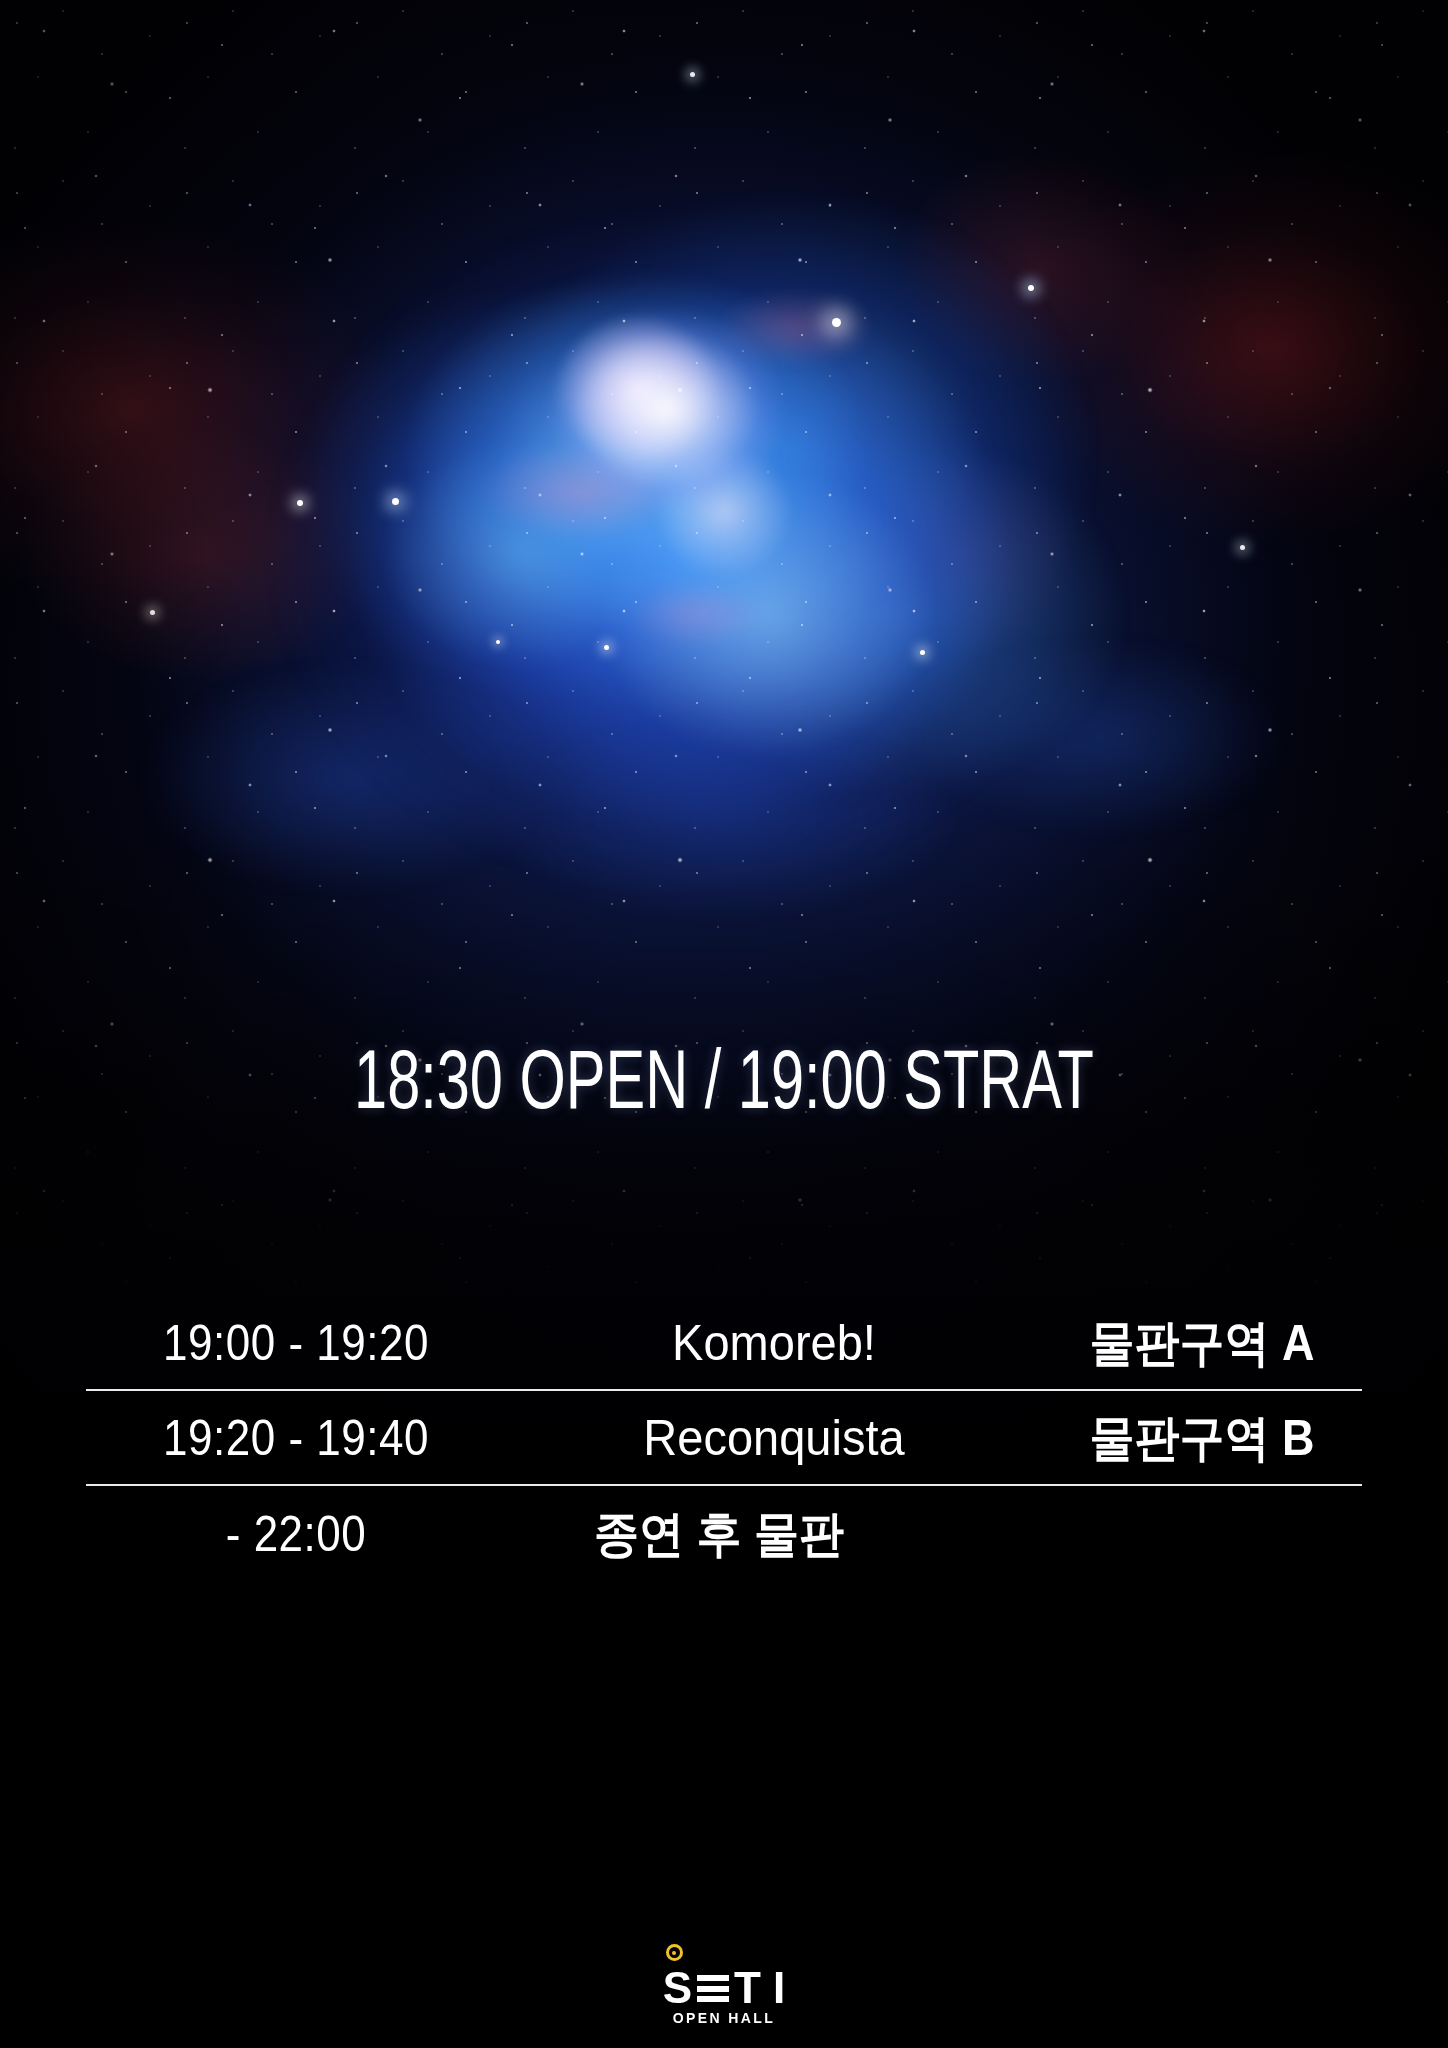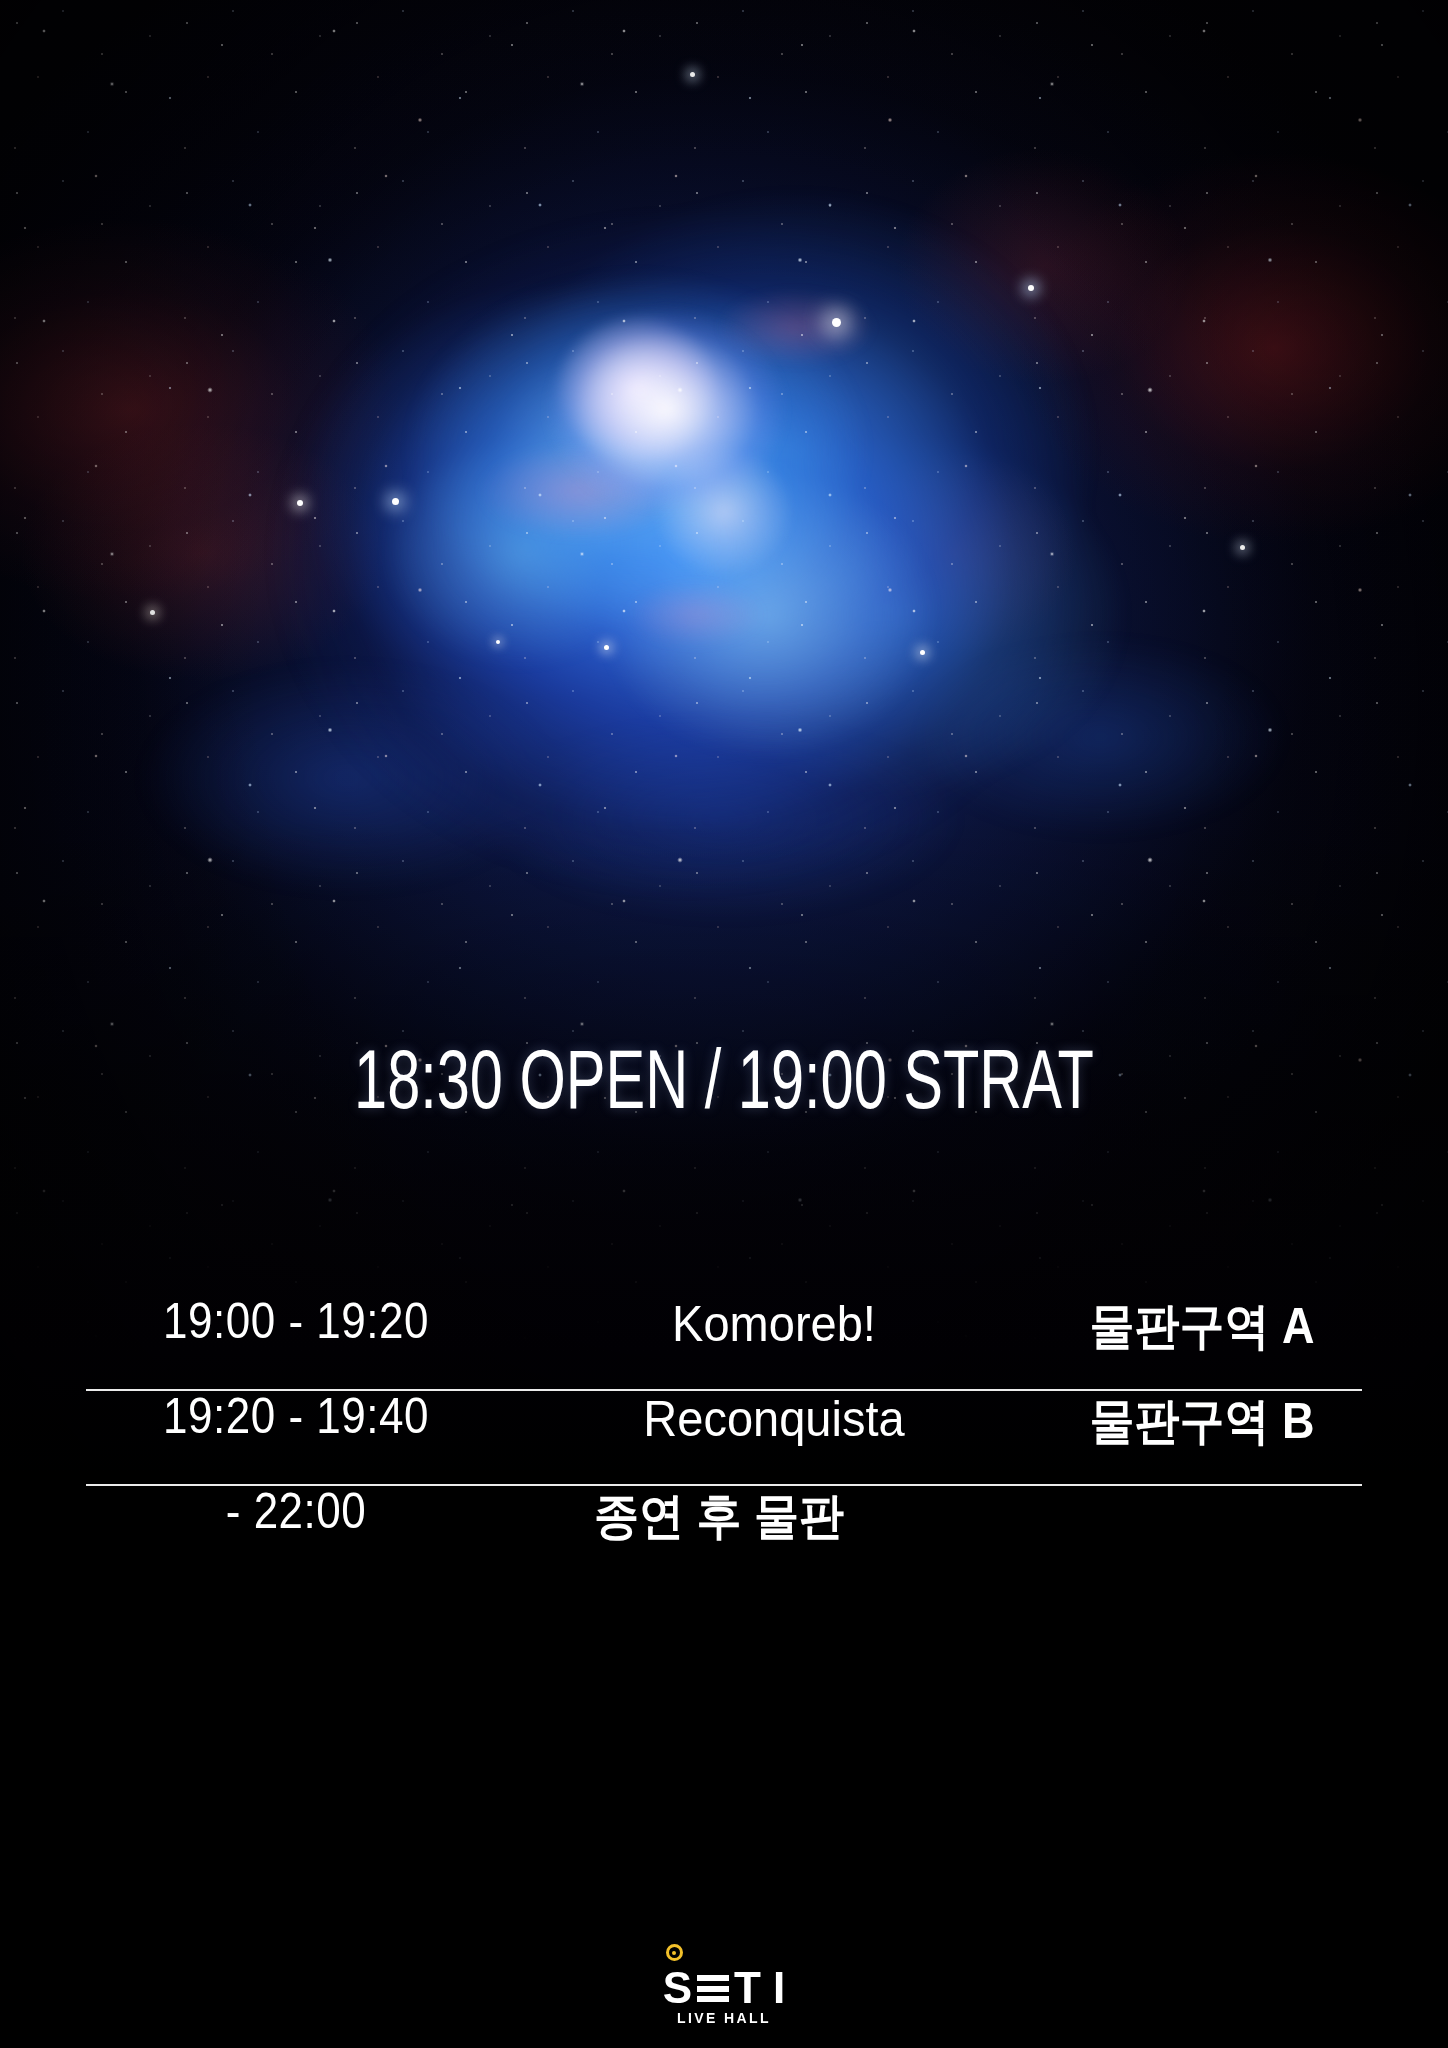--- a/index.html
+++ b/index.html
@@ -176,21 +176,21 @@
     transform:scaleX(0.96) scaleY(1.34);
     text-shadow:0 0 10px rgba(180,200,255,0.25);
   }
 
   
   .timetable {
     position:absolute;
     left:86px; top:1296px; width:1276px;
   }
   .tt-row {
-    display:flex; align-items:flex-start;
+    display:flex; align-items:center;
     height:95px;
     border-bottom:2.5px solid rgba(255,255,255,0.92);
   }
   .tt-row.last { border-bottom:none; }
   .tt-time {
     width:420px; text-align:center;
     font-size:44px; letter-spacing:0.5px;
     transform:scaleY(1.12);
   }
   .tt-act {
@@ -322,16 +322,16 @@
         </div>
       <div class="logo-s">S</div>
       <div class="logo-e">
         <span></span>
           <span></span>
           <span></span>
       </div>
       <div class="logo-t">T</div>
       <div class="logo-i">I</div>
     </div>
-    <div class="logo-sub">LIVE HALL</div>
+    <div class="logo-sub">OPEN HALL</div>
   </div>
 
 </div>
 
 </body></html>

